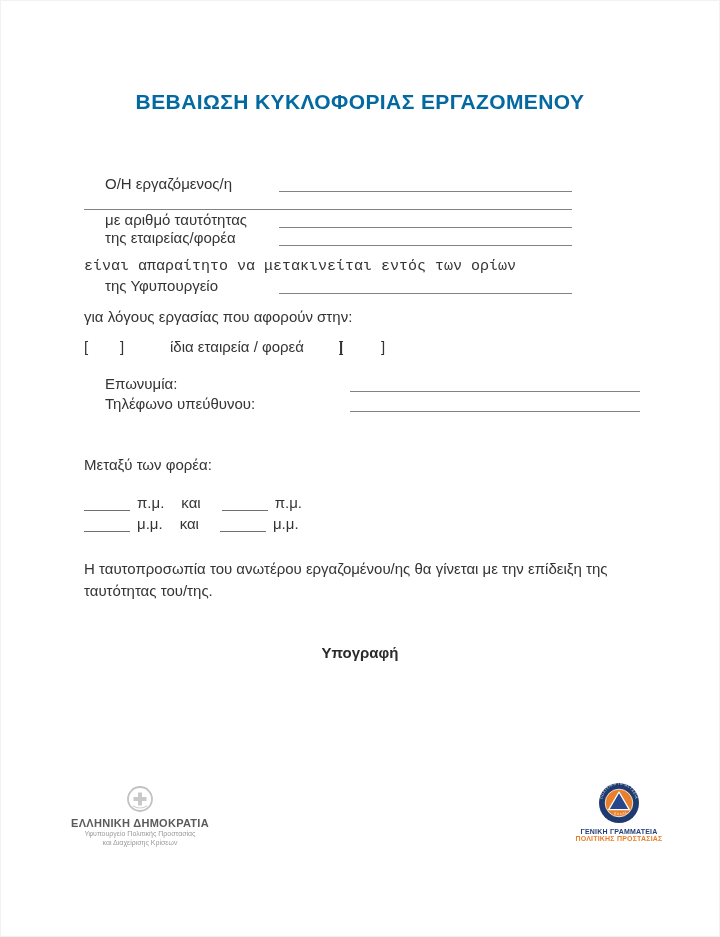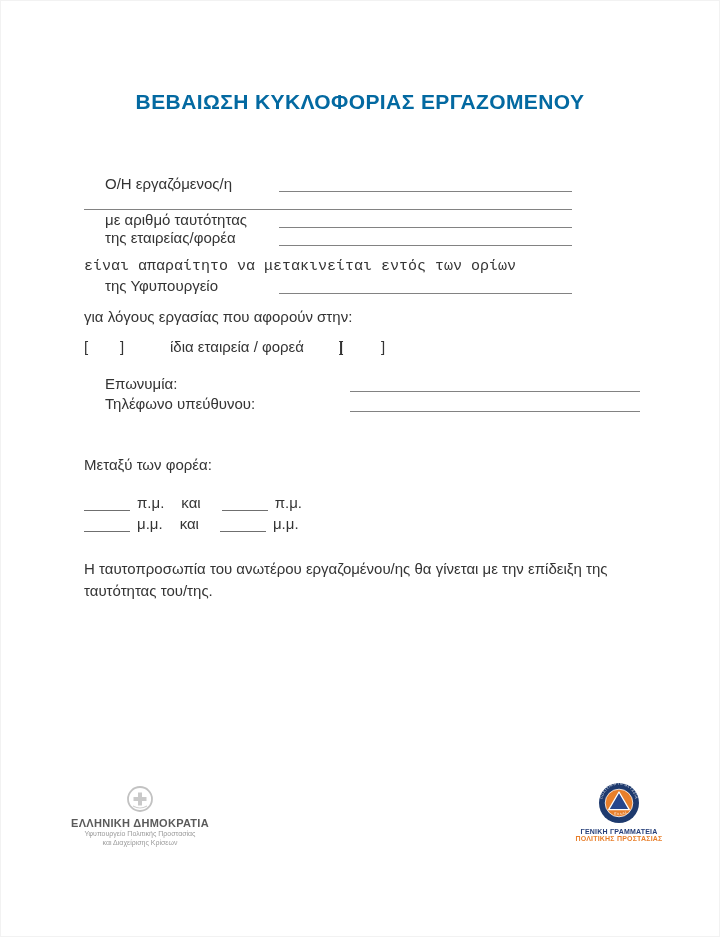--- a/index.html
+++ b/index.html
@@ -153,20 +153,21 @@
       <span class="hours-line"></span>
       <span class="hours-suffix">μ.μ.</span>
       <span class="hours-conj">και</span>
       <span class="hours-line second"></span>
       <span class="hours-suffix">μ.μ.</span>
     </div>
   </div>
 
   <div class="block identity-note">Η ταυτοπροσωπία του ανωτέρου εργαζομένου/ης θα γίνεται με την επίδειξη της ταυτότητας του/της.</div>
 
+  <div class="signature">Υπογραφή</div>
 
   <div class="footer-left">
     <span>
       <svg width="30" height="30" viewBox="0 0 30 30" aria-hidden="true">
         <circle cx="15" cy="15" r="12" fill="none" stroke="#c2c2c2" stroke-width="1.8"></circle>
         <rect x="13" y="8.5" width="4" height="13" fill="#c9c9c9"></rect>
         <rect x="8.5" y="13" width="13" height="4" fill="#c9c9c9"></rect>
         <path d="M 8,22 Q 15,26 22,22" fill="none" stroke="#cfcfcf" stroke-width="1.2"></path>
       </svg>
     </span>

